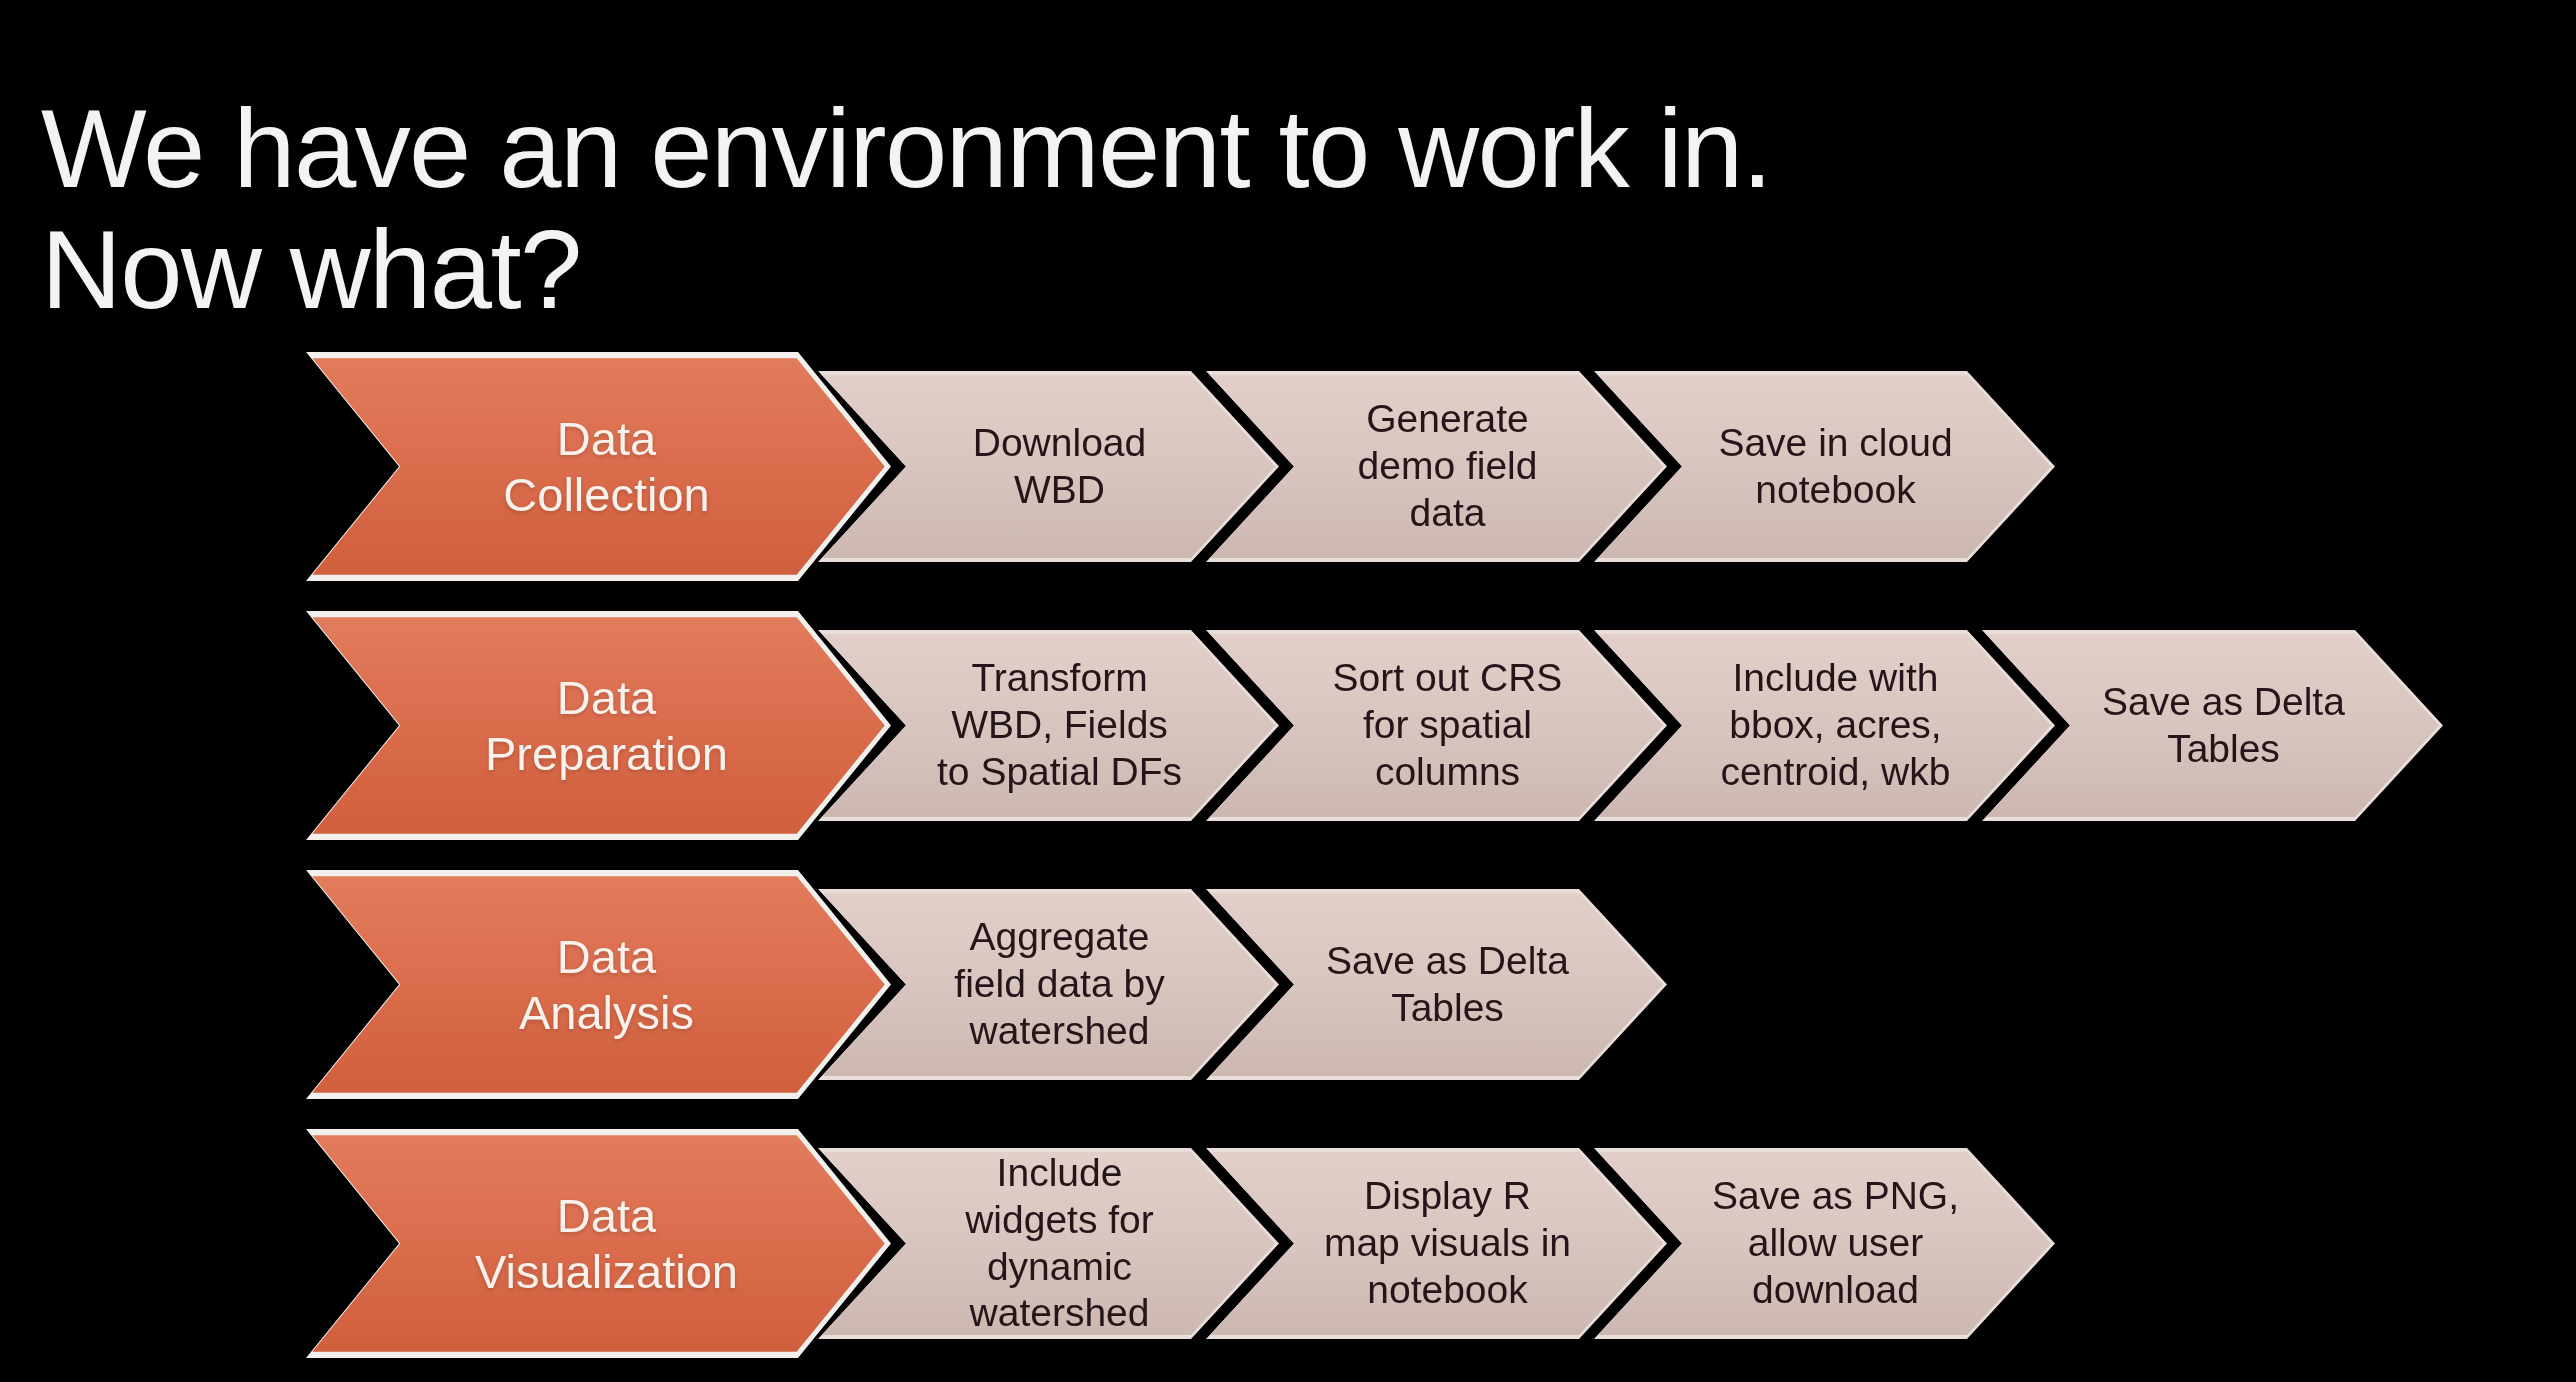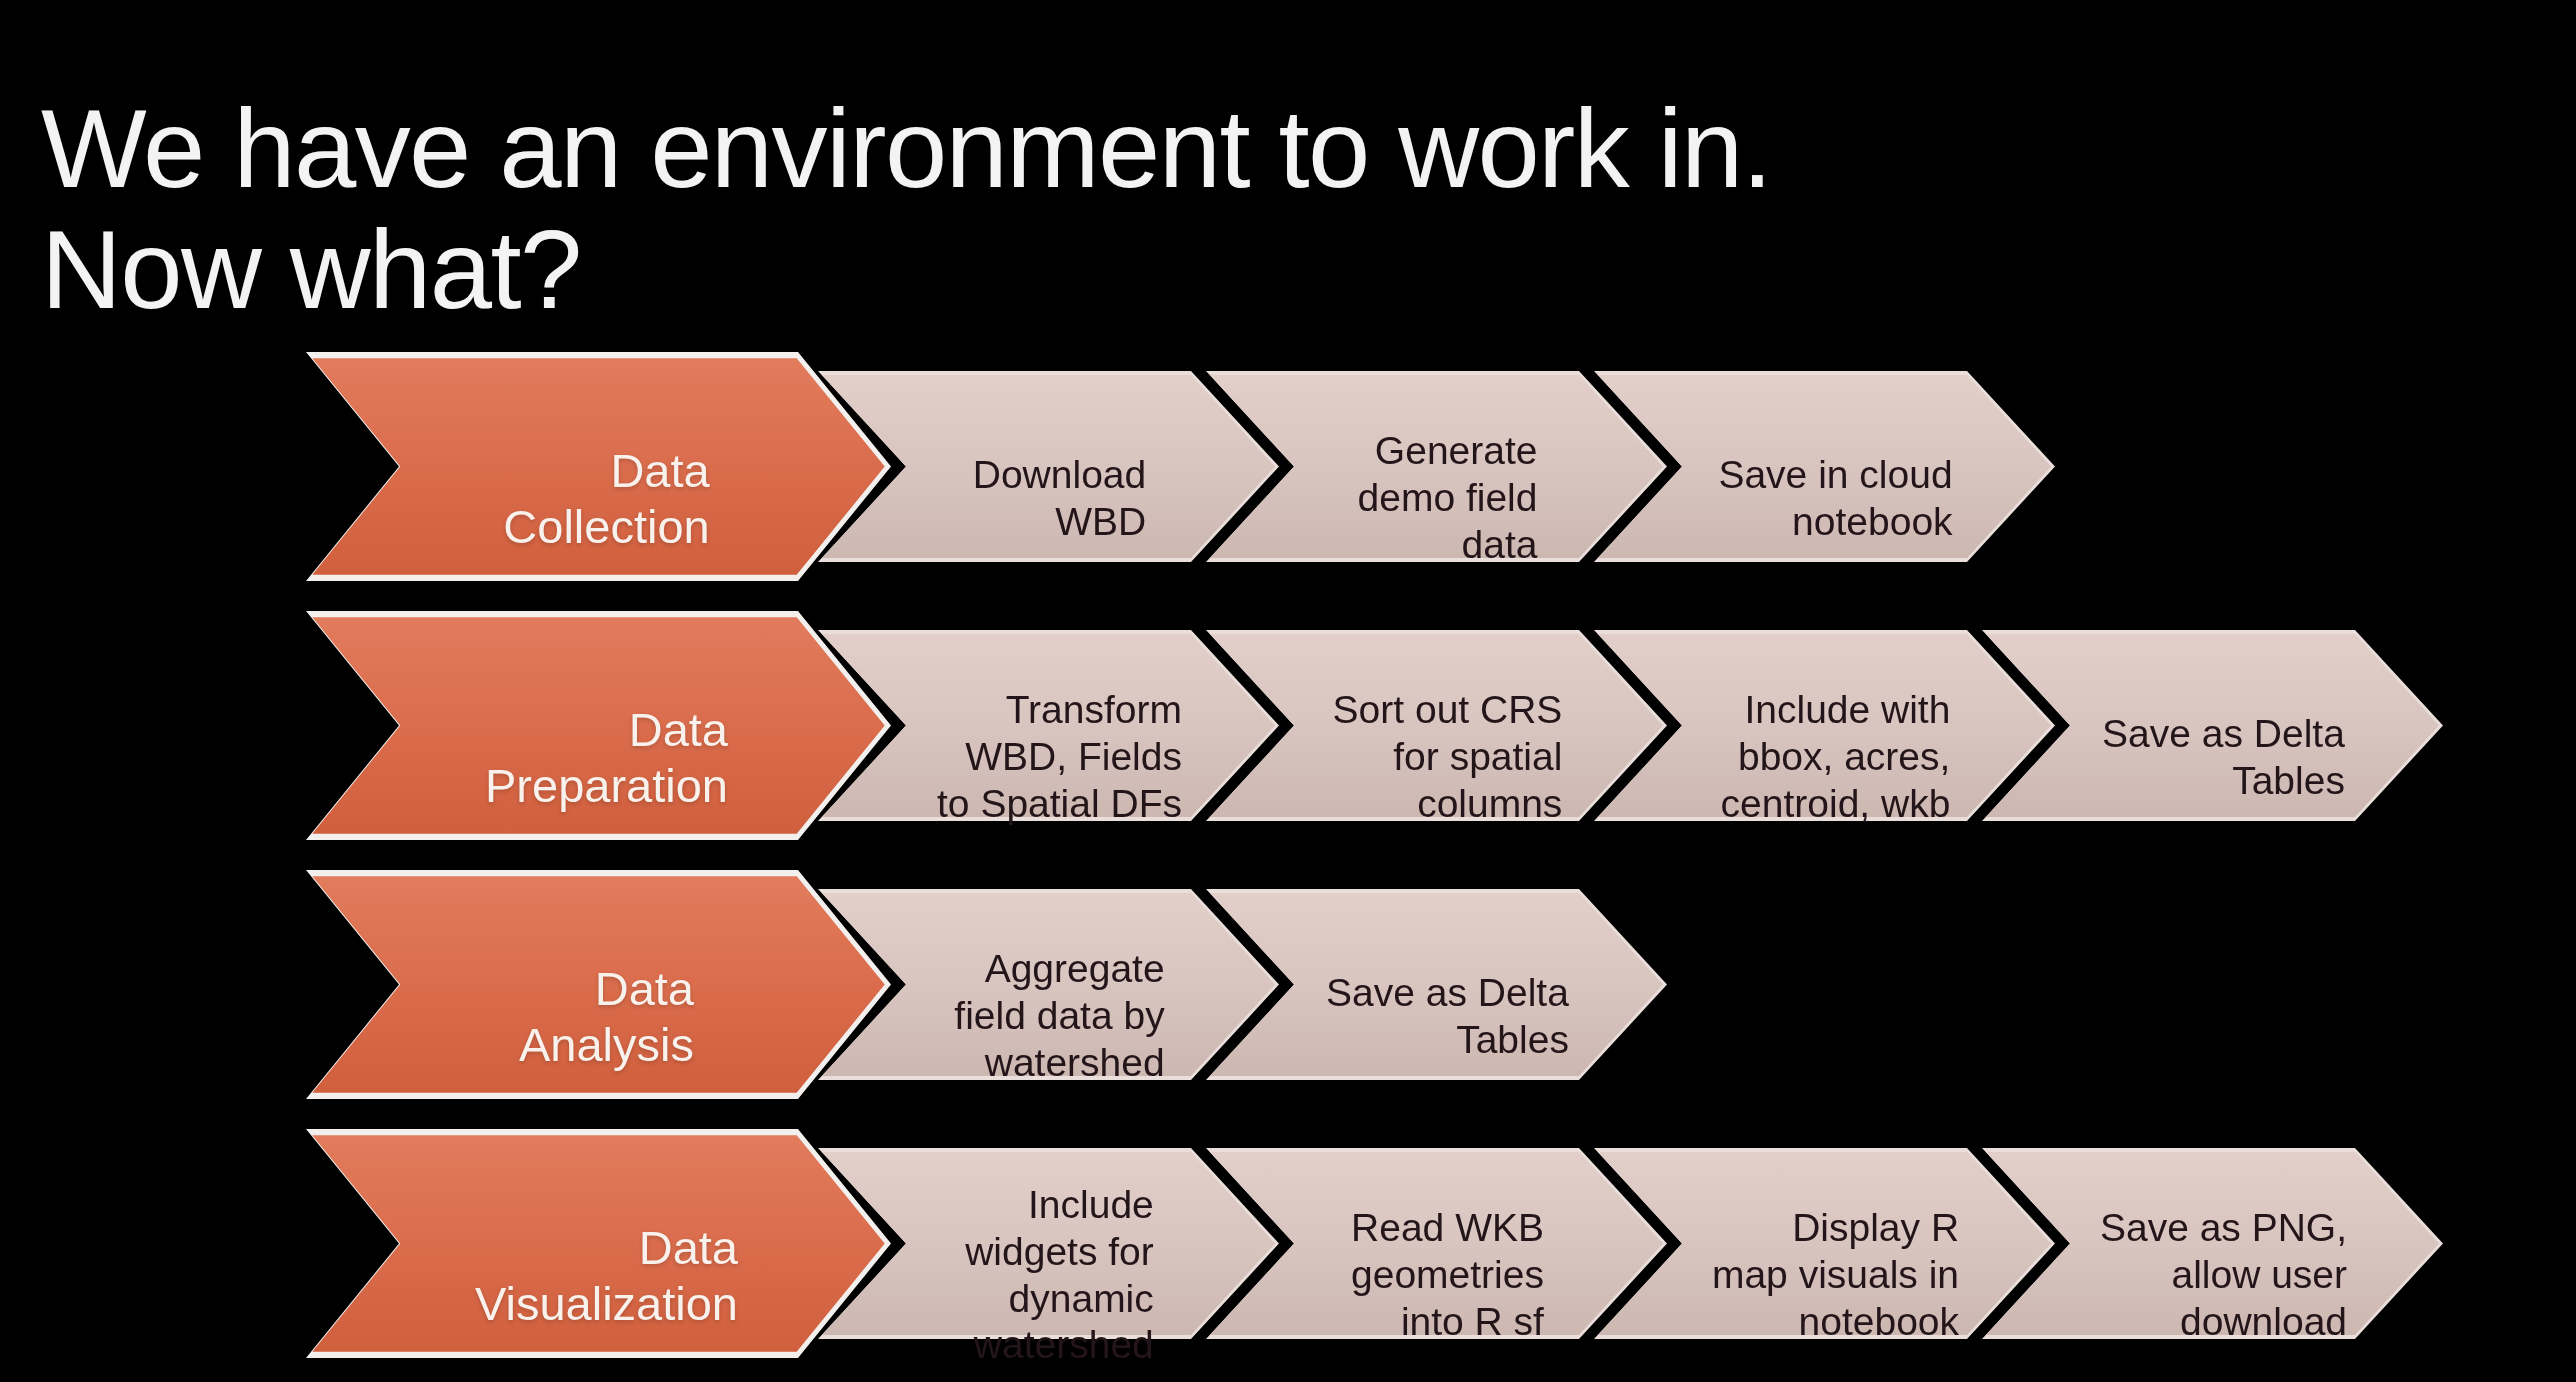--- a/index.html
+++ b/index.html
@@ -74,23 +74,22 @@
       var(--tip2) 50%
     );
   }
   .chev .chev-label {
     position: relative;
     z-index: 2;
     height: 100%;
     display: flex;
     align-items: center;
     justify-content: center;
-    text-align: right;
+    text-align: center;
     white-space: pre-line;
-    margin-top: 32px;
   }
 
   .chev.stage {
     width: 585px;
     height: 229px;
     --tip: 93px;
     --tip2: 88px;
     --bw: 6.3px;
     --bcol: #f2efed;
     --fill: linear-gradient(180deg, #e17c5c 0%, #db6e4e 45%, #d05f3d 100%);
@@ -221,27 +220,20 @@
         <div class="shape-outer"></div>
         <div class="shape-inner"></div>
         <div class="chev-label">Include
 widgets for
 dynamic
 watershed</div>
       </div>
       <div class="chev step">
         <div class="shape-outer"></div>
         <div class="shape-inner"></div>
-        <div class="chev-label">Read WKB
-geometries
-into R sf</div>
-      </div>
-      <div class="chev step">
-        <div class="shape-outer"></div>
-        <div class="shape-inner"></div>
         <div class="chev-label">Display R
 map visuals in
 notebook</div>
       </div>
       <div class="chev step">
         <div class="shape-outer"></div>
         <div class="shape-inner"></div>
         <div class="chev-label">Save as PNG,
 allow user
 download</div>

